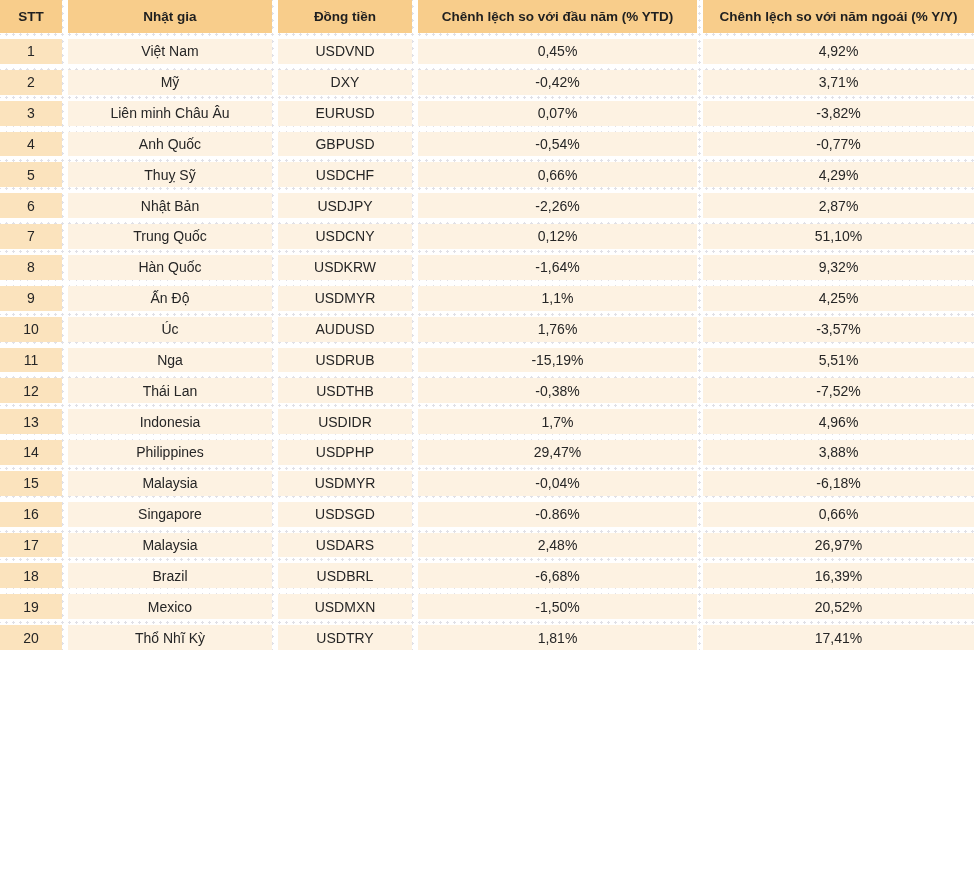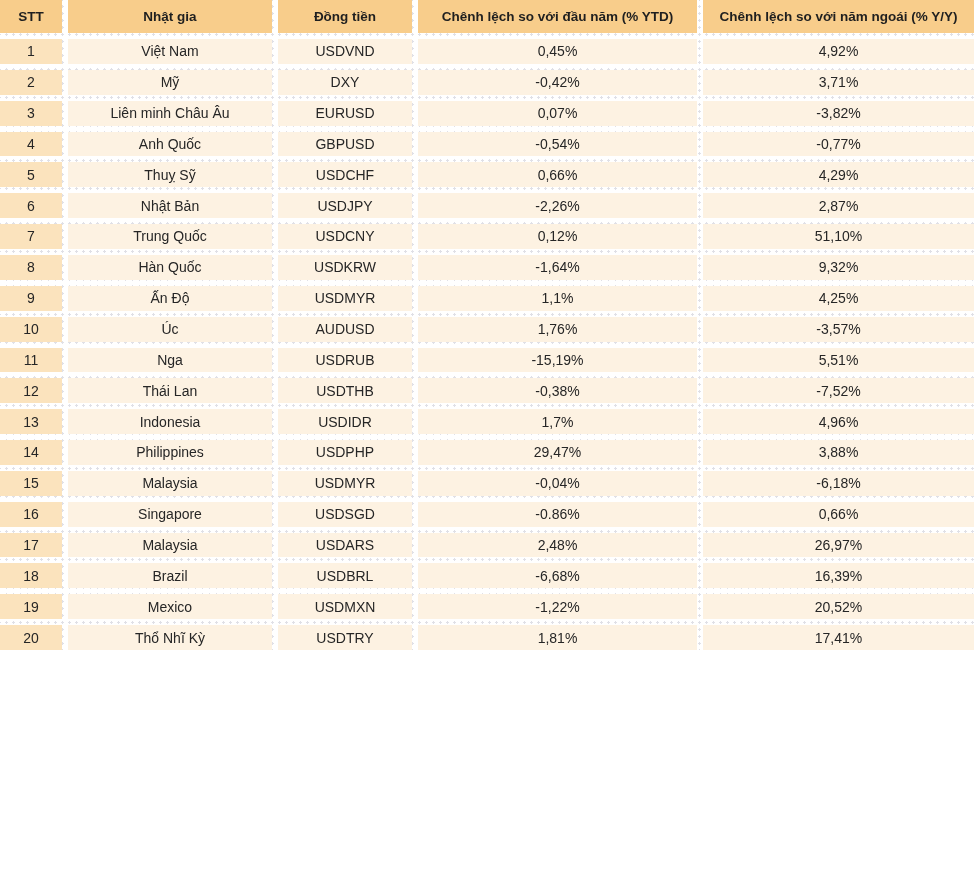--- a/index.html
+++ b/index.html
@@ -196,21 +196,21 @@
     <div class="cell">Brazil</div>
     <div class="cell">USDBRL</div>
     <div class="cell">-6,68%</div>
     <div class="cell">16,39%</div>
   </div>
 
   <div class="row">
     <div class="cell stt">19</div>
     <div class="cell">Mexico</div>
     <div class="cell">USDMXN</div>
-    <div class="cell">-1,22%</div>
+    <div class="cell">-1,50%</div>
     <div class="cell">20,52%</div>
   </div>
 
   <div class="row">
     <div class="cell stt">20</div>
     <div class="cell">Thổ Nhĩ Kỳ</div>
     <div class="cell">USDTRY</div>
     <div class="cell">1,81%</div>
     <div class="cell">17,41%</div>
   </div>

